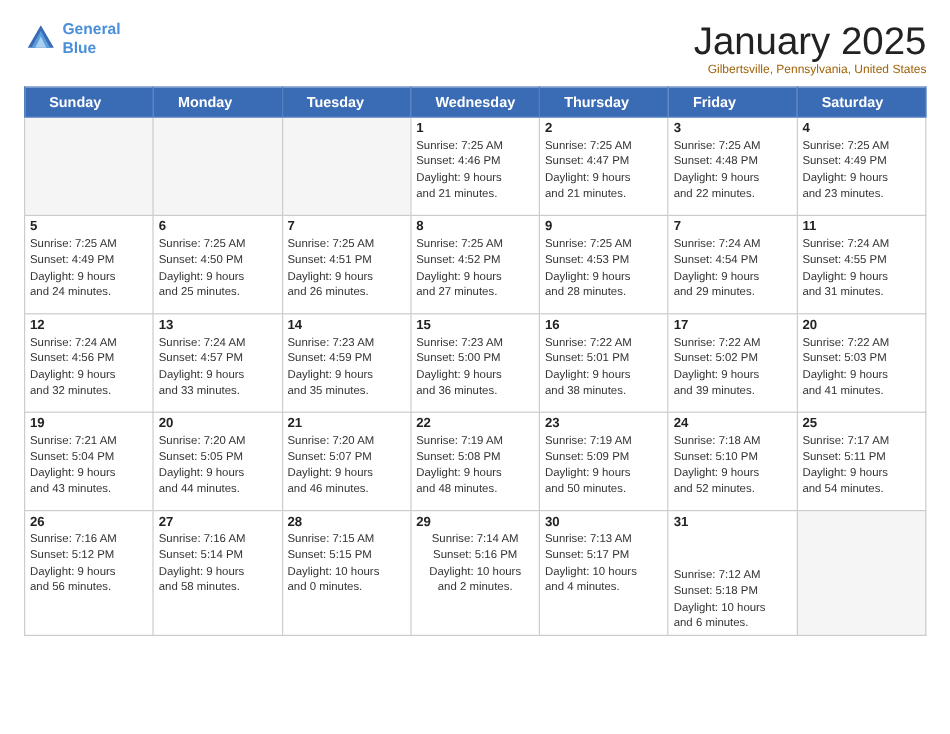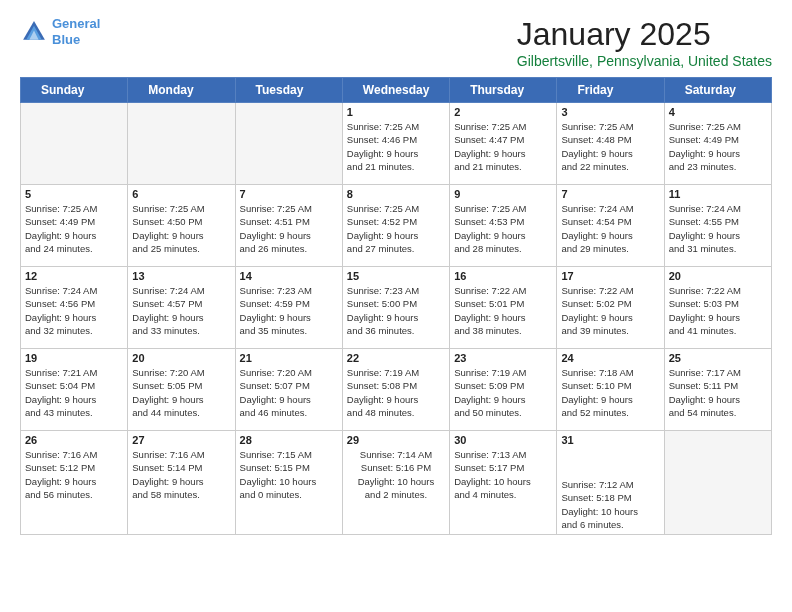--- a/index.html
+++ b/index.html
@@ -35,30 +35,30 @@
       line-height: 1.2;
     }
     .logo-text span {
       color: #4a90d9;
     }
     .logo-icon {
       width: 28px;
       height: 28px;
     }
     .title-block {
-      text-align: left;
+      text-align: right;
     }
     .month-title {
       font-size: 32px;
       color: #222;
       font-weight: normal;
     }
     .location {
-      font-size: 14px;
-      color: #15803d;
+      font-size: 10px;
+      color: #a16207;
     }
     .calendar {
       flex: 1;
       border: 1px solid #ccc;
       border-collapse: collapse;
       width: 100%;
       table-layout: fixed;
     }
     .calendar th {
       background: #3a6bb5;

